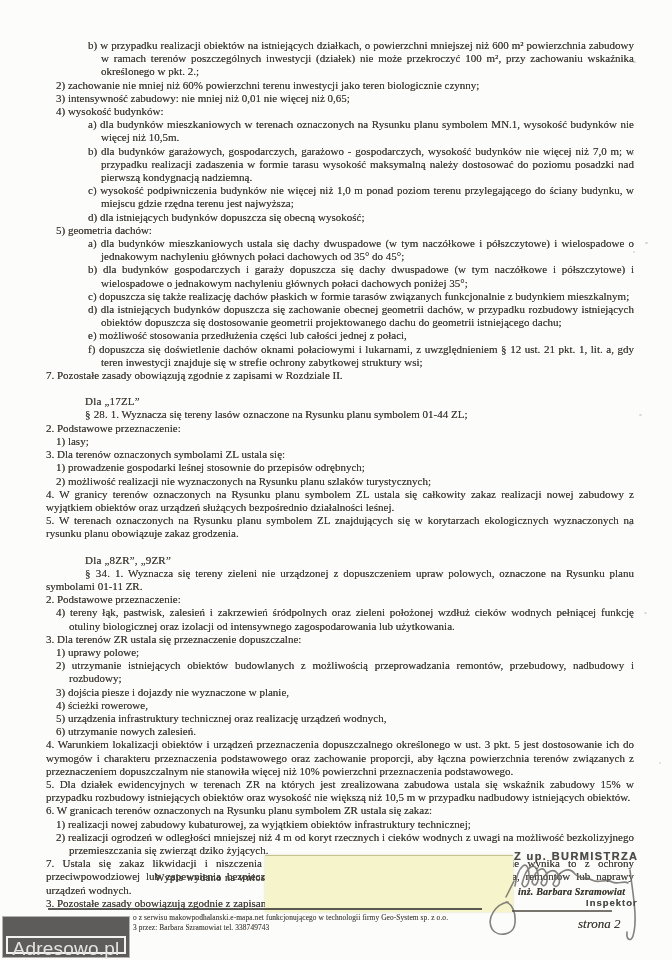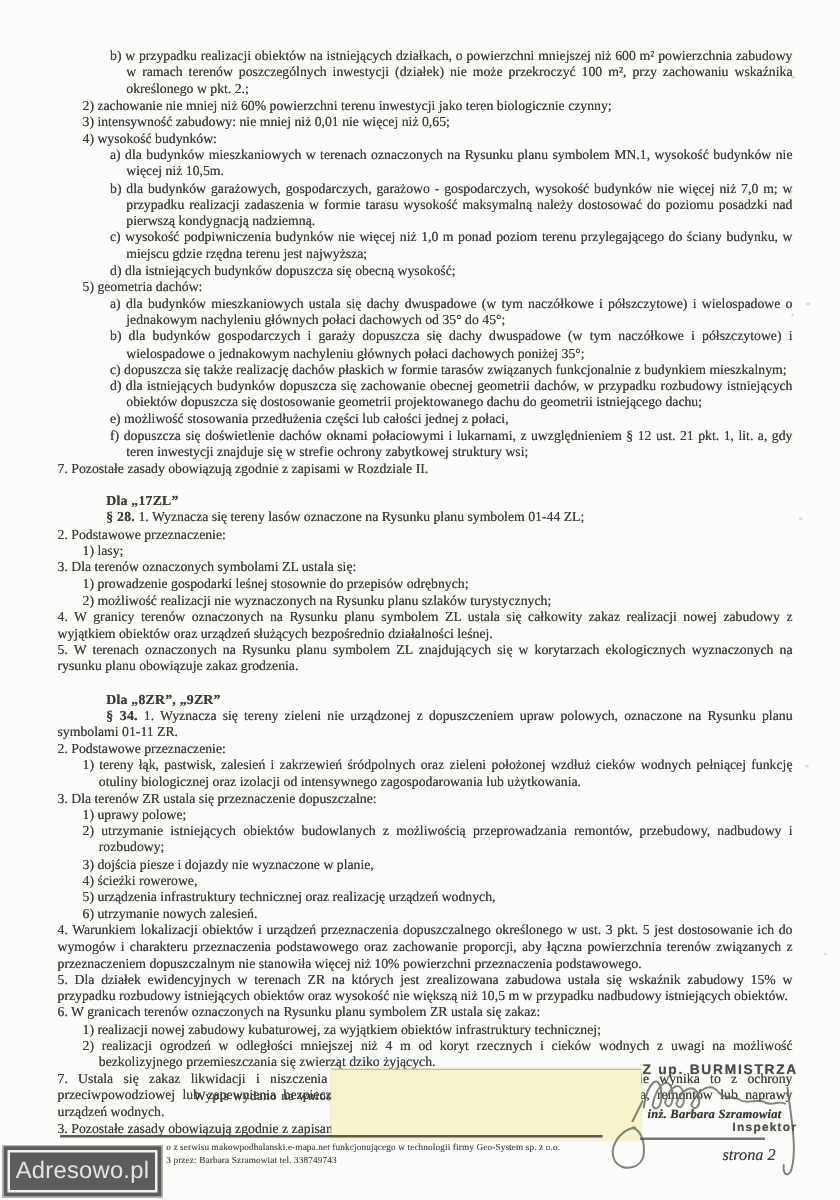--- a/index.html
+++ b/index.html
@@ -7,24 +7,24 @@
        background:#fbfbf9;font-family:"Liberation Serif",serif;}
   .page{position:absolute;inset:0;background:#fcfcfa;}
 
   
   .doc{position:absolute;left:46px;top:39px;width:588px;
        font-size:11px;line-height:13.2px;color:#413e3a;
        text-align:justify;
        text-shadow:0 0 .5px rgba(70,62,52,.85);}
   .blk{margin:0;}
   .i0{margin-left:0;}
-  .i1{margin-left:20px;padding-left:13px;text-indent:-13px;}
+  .i1{margin-left:10px;padding-left:13px;text-indent:-13px;}
   .i2{margin-left:42px;padding-left:13px;text-indent:-13px;}
   .gap{margin-top:13px;}
-  .blk b{font-weight:bold;letter-spacing:.2px;padding-left:39px;}
+  .blk b{font-weight:normal;letter-spacing:.2px;padding-left:39px;}
 
   
   .request{position:absolute;left:155px;top:872px;font-size:10px;color:#42403c;
            letter-spacing:.6px;text-shadow:0 0 .5px rgba(70,62,52,.8);}
 
   
   .redact{position:absolute;left:265px;top:855px;width:248px;height:56px;
           background:#f5f4cb;border-top:1px solid rgba(125,118,62,.4);
           box-shadow:0 0 2px rgba(190,185,120,.5);}
 
@@ -50,21 +50,21 @@
          background:#3f3d39;opacity:.85;}
   .foot1{position:absolute;left:133px;top:913px;font-size:7.4px;color:#54524d;
          letter-spacing:.1px;text-shadow:0 0 .4px rgba(80,76,68,.7);}
   .foot2{position:absolute;left:133px;top:923px;font-size:7.4px;color:#54524d;
          letter-spacing:.1px;text-shadow:0 0 .4px rgba(80,76,68,.7);}
 
   
   .wm{position:absolute;left:2px;top:916px;width:128px;height:42px;
       background:#5d5c5a;border:1px solid #b3b3b1;box-sizing:border-box;}
   .wm-inner{position:absolute;inset:3px;border:2px solid #f2f2f0;
-      display:flex;align-items:center;justify-content:center;}
+      display:flex;justify-content:center;margin-top:16px;}
   .wm-text{font-family:"Liberation Sans",sans-serif;font-size:19px;
       color:#e3e3e1;letter-spacing:.2px;}
 
   
   .sig{position:absolute;left:470px;top:840px;}
 
   
   .speck{position:absolute;background:#8a8782;border-radius:50%;opacity:.4;}
   .s1{left:633px;top:61px;width:3px;height:2px;}
   .s2{left:631px;top:152px;width:3px;height:3px;opacity:.3;}
@@ -102,21 +102,21 @@
       <div class="blk i0">2. Podstawowe przeznaczenie:</div>
       <div class="blk i1">1) lasy;</div>
       <div class="blk i0">3. Dla terenów oznaczonych symbolami ZL ustala się:</div>
       <div class="blk i1">1) prowadzenie gospodarki leśnej stosownie do przepisów odrębnych;</div>
       <div class="blk i1">2) możliwość realizacji nie wyznaczonych na Rysunku planu szlaków turystycznych;</div>
       <div class="blk i0">4. W granicy terenów oznaczonych na Rysunku planu symbolem ZL ustala się całkowity zakaz realizacji nowej zabudowy z wyjątkiem obiektów oraz urządzeń służących bezpośrednio działalności leśnej.</div>
       <div class="blk i0">5. W terenach oznaczonych na Rysunku planu symbolem ZL znajdujących się w korytarzach ekologicznych wyznaczonych na rysunku planu obowiązuje zakaz grodzenia.</div>
       <div class="blk i0 gap"><b>Dla „8ZR”, „9ZR”</b></div>
       <div class="blk i0"><b>§ 34.</b> 1. Wyznacza się tereny zieleni nie urządzonej z dopuszczeniem upraw polowych, oznaczone na Rysunku planu symbolami 01-11 ZR.</div>
       <div class="blk i0">2. Podstawowe przeznaczenie:</div>
-      <div class="blk i1">1) tereny łąk, pastwisk, zalesień i zakrzewień śródpolnych oraz zieleni położonej wzdłuż cieków wodnych pełniącej funkcję otuliny biologicznej oraz izolacji od intensywnego zagospodarowania lub użytkowania.</div>
+      <div class="blk i1">4) tereny łąk, pastwisk, zalesień i zakrzewień śródpolnych oraz zieleni położonej wzdłuż cieków wodnych pełniącej funkcję otuliny biologicznej oraz izolacji od intensywnego zagospodarowania lub użytkowania.</div>
       <div class="blk i0">3. Dla terenów ZR ustala się przeznaczenie dopuszczalne:</div>
       <div class="blk i1">1) uprawy polowe;</div>
       <div class="blk i1">2) utrzymanie istniejących obiektów budowlanych z możliwością przeprowadzania remontów, przebudowy, nadbudowy i rozbudowy;</div>
       <div class="blk i1">3) dojścia piesze i dojazdy nie wyznaczone w planie,</div>
       <div class="blk i1">4) ścieżki rowerowe,</div>
       <div class="blk i1">5) urządzenia infrastruktury technicznej oraz realizację urządzeń wodnych,</div>
       <div class="blk i1">6) utrzymanie nowych zalesień.</div>
       <div class="blk i0">4. Warunkiem lokalizacji obiektów i urządzeń przeznaczenia dopuszczalnego określonego w ust. 3 pkt. 5 jest dostosowanie ich do wymogów i charakteru przeznaczenia podstawowego oraz zachowanie proporcji, aby łączna powierzchnia terenów związanych z przeznaczeniem dopuszczalnym nie stanowiła więcej niż 10% powierzchni przeznaczenia podstawowego.</div>
       <div class="blk i0">5. Dla działek ewidencyjnych w terenach ZR na których jest zrealizowana zabudowa ustala się wskaźnik zabudowy 15% w przypadku rozbudowy istniejących obiektów oraz wysokość nie większą niż 10,5 m w przypadku nadbudowy istniejących obiektów.</div>
       <div class="blk i0">6. W granicach terenów oznaczonych na Rysunku planu symbolem ZR ustala się zakaz:</div>

